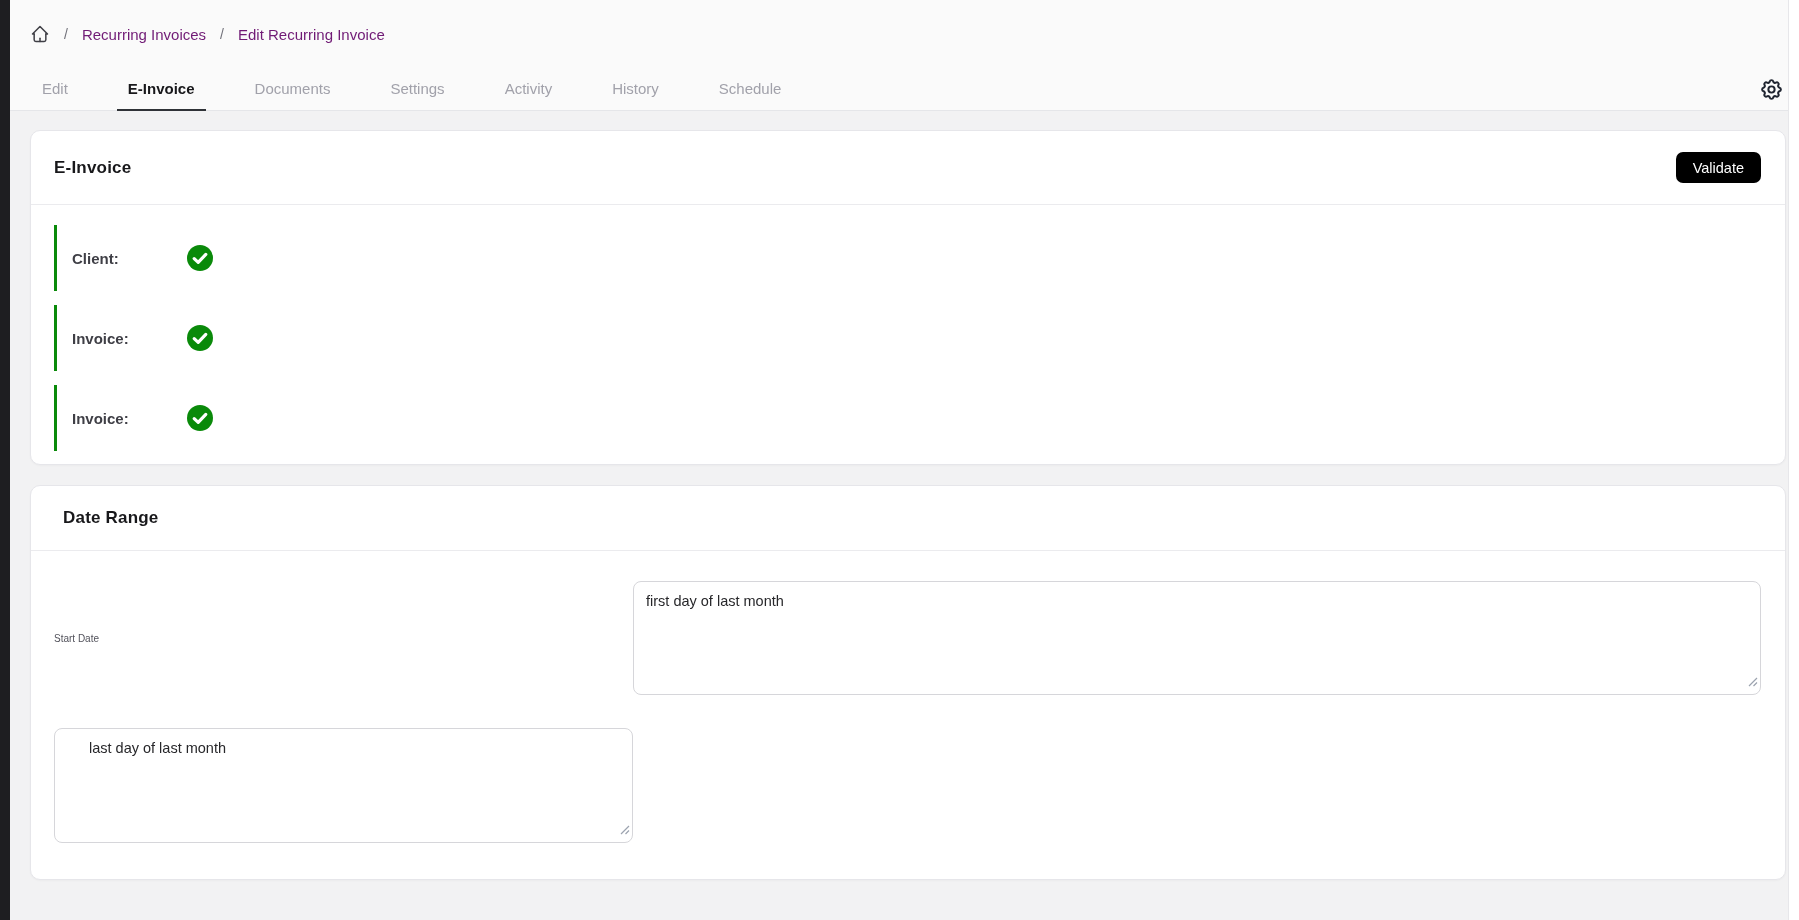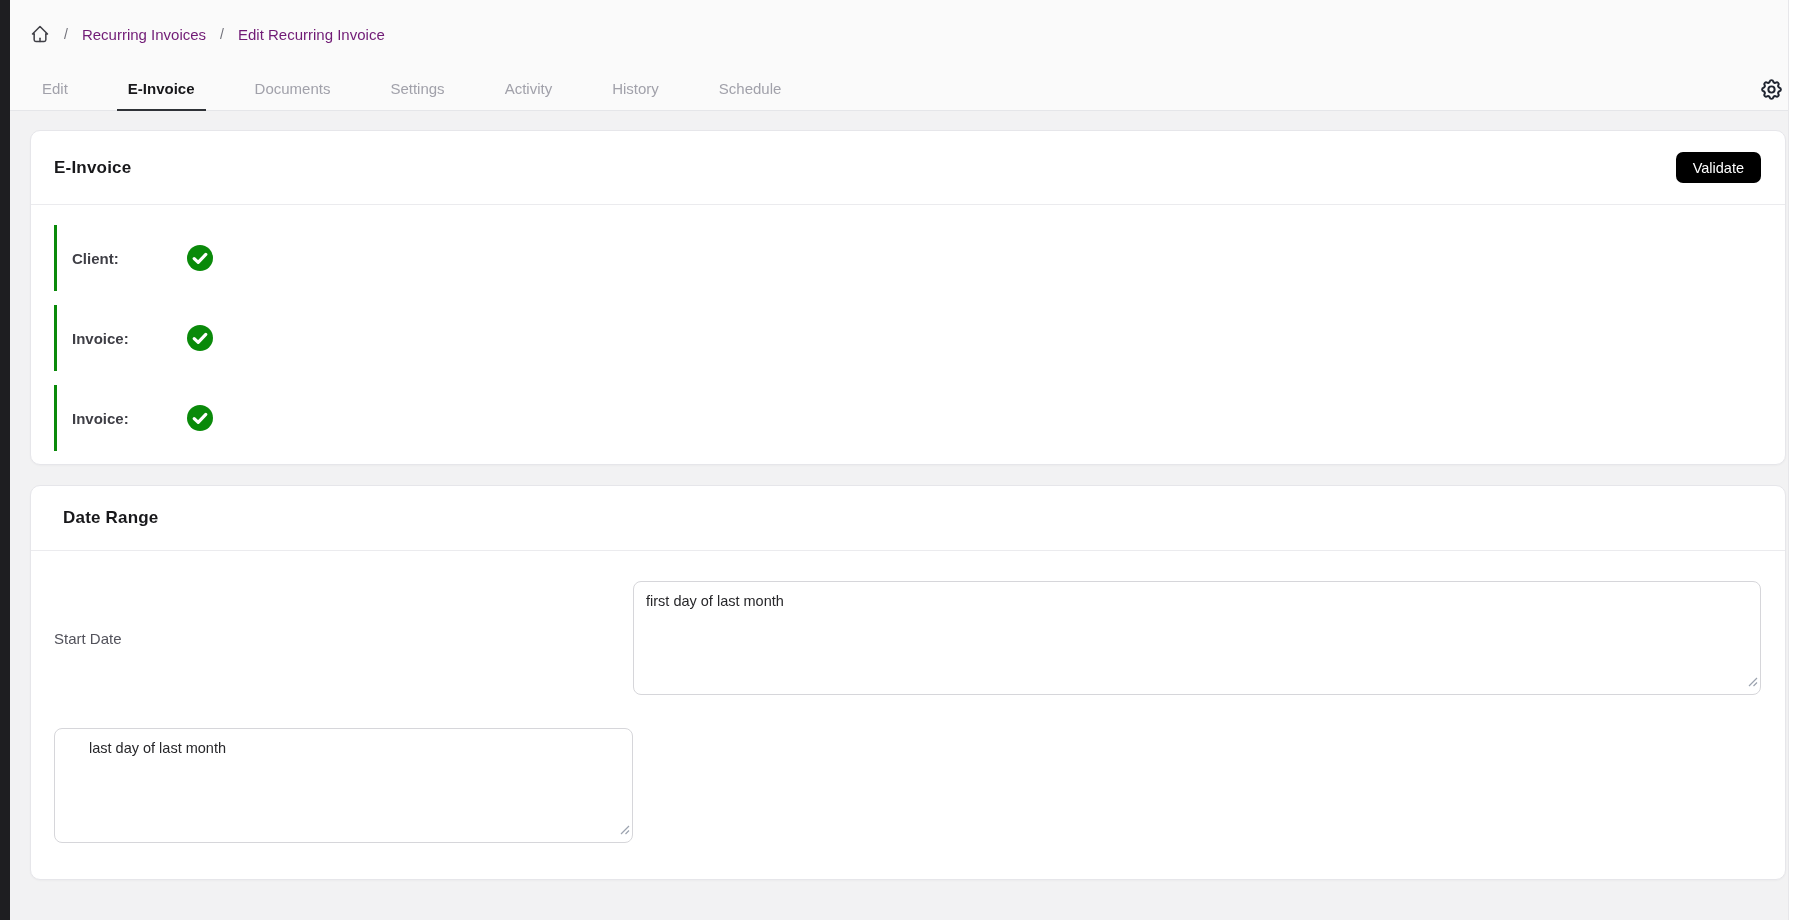--- a/index.html
+++ b/index.html
@@ -82,21 +82,21 @@
   }
   .check-row:last-child { margin-bottom: 0; }
   .check-label { width: 100px; font-size: 15px; font-weight: 600; color: #3f3f46; }
   .check-icon { width: 28px; height: 28px; margin-left: 14px; }
   .check-icon svg { display: block; }
 
   
   .card2-body { padding: 30px 24px 36px 23px; }
   .field-row { display: grid; grid-template-columns: 579px 1fr; align-items: center; }
   .field-row + .field-row { margin-top: 33px; }
-  .field-label { font-size: 15px; color: #52525b; }
+  .field-label { font-size: 10px; color: #52525b; }
   .ta-wrap { position: relative; border-radius: 24px; }
   textarea.ta {
     display: block; width: 100%; height: 114px; resize: none;
     border: 1px solid #d6d6da; border-radius: 8px; background: #fff;
     font-family: "Liberation Sans", sans-serif; font-size: 14.5px; color: #27272a;
     padding: 10px 12px; outline: none; line-height: 1.35;
   }
   .resize-grip { position: absolute; right: 3px; bottom: 4px; pointer-events: none; }
 </style>
 </head>

